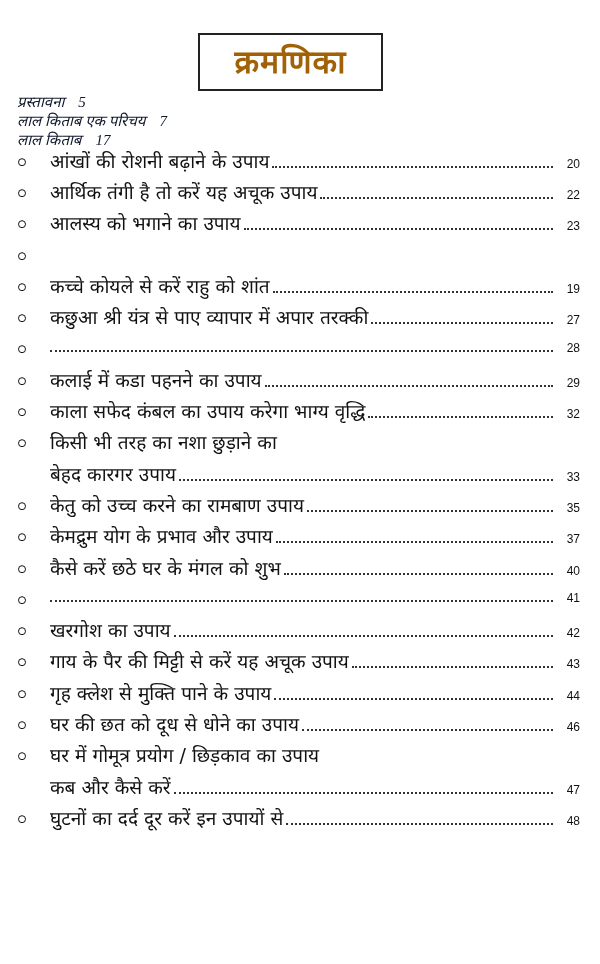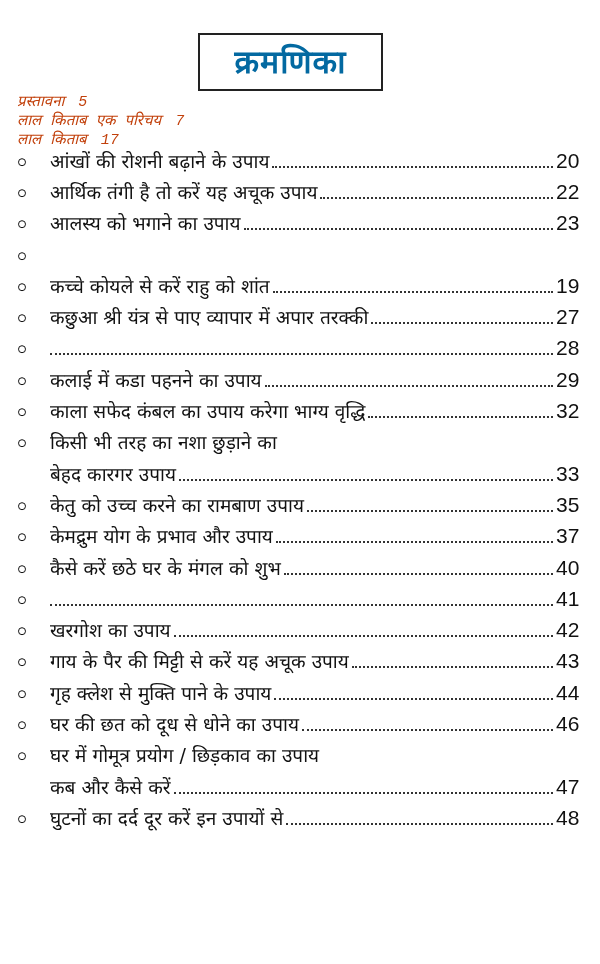--- a/index.html
+++ b/index.html
@@ -7,47 +7,47 @@
       width: 600px; height: 964px; position: relative; overflow: hidden;
       font-family: "DejaVu Sans", sans-serif; color: #111;
     }
     .title-box {
       position: absolute; left: 198px; top: 33px; width: 185px; height: 58px;
       border: 2px solid #222; box-sizing: border-box;
       display: flex; align-items: center; justify-content: center;
     }
     .title-text {
       font-family: "DejaVu Serif", serif; font-weight: bold; font-size: 32px;
-      letter-spacing: 1px; color: #0369a1; line-height: 1;
+      letter-spacing: 1px; color: #a16207; line-height: 1;
     }
     .prelims { position: absolute; left: 17px; top: 93px; }
     .prelim {
-      font-family: Liberation Mono, monospace; font-style: italic; font-size: 15px;
-      line-height: 19px; height: 19px; white-space: nowrap; color: #c2410c;
+      font-family: Liberation Serif, serif; font-style: italic; font-size: 15px;
+      line-height: 19px; height: 19px; white-space: nowrap; color: #0f172a;
     }
     .prelim .pnum { margin-left: 14px; }
     .entries { position: absolute; left: 0; top: 145px; width: 600px; }
     .line {
       position: relative; height: 31.3px; display: flex; align-items: center;
       font-size: 19px; white-space: nowrap;
     }
     .bullet {
       position: absolute; left: 18px; top: 50%; transform: translateY(-35%);
       width: 8px; height: 8px; border: 1.6px solid #111; border-radius: 50%;
       box-sizing: border-box;
     }
     .text { position: absolute; left: 50px; right: 20px; display: flex; align-items: baseline; }
     .label { flex: 0 0 auto; padding-right: 3px; }
     .leader {
       flex: 1 1 auto; border-bottom: 2px dotted #333; height: 0; margin-bottom: 4px;
       min-width: 10px;
     }
     .page {
-      flex: 0 0 auto; font-family: "Liberation Sans", sans-serif; font-size: 21px;
-      padding-left: 3px; width: 24px; 
+      flex: 0 0 auto; font-family: "Liberation Sans", sans-serif; font-size: 12px;
+      padding-left: 3px; width: 24px; text-align: right;
     }
   </style>
 </head>
 <body>
 
 <div class="title-box">
   <span class="title-text">क्रमणिका</span>
 </div>
 
 <div class="prelims">

